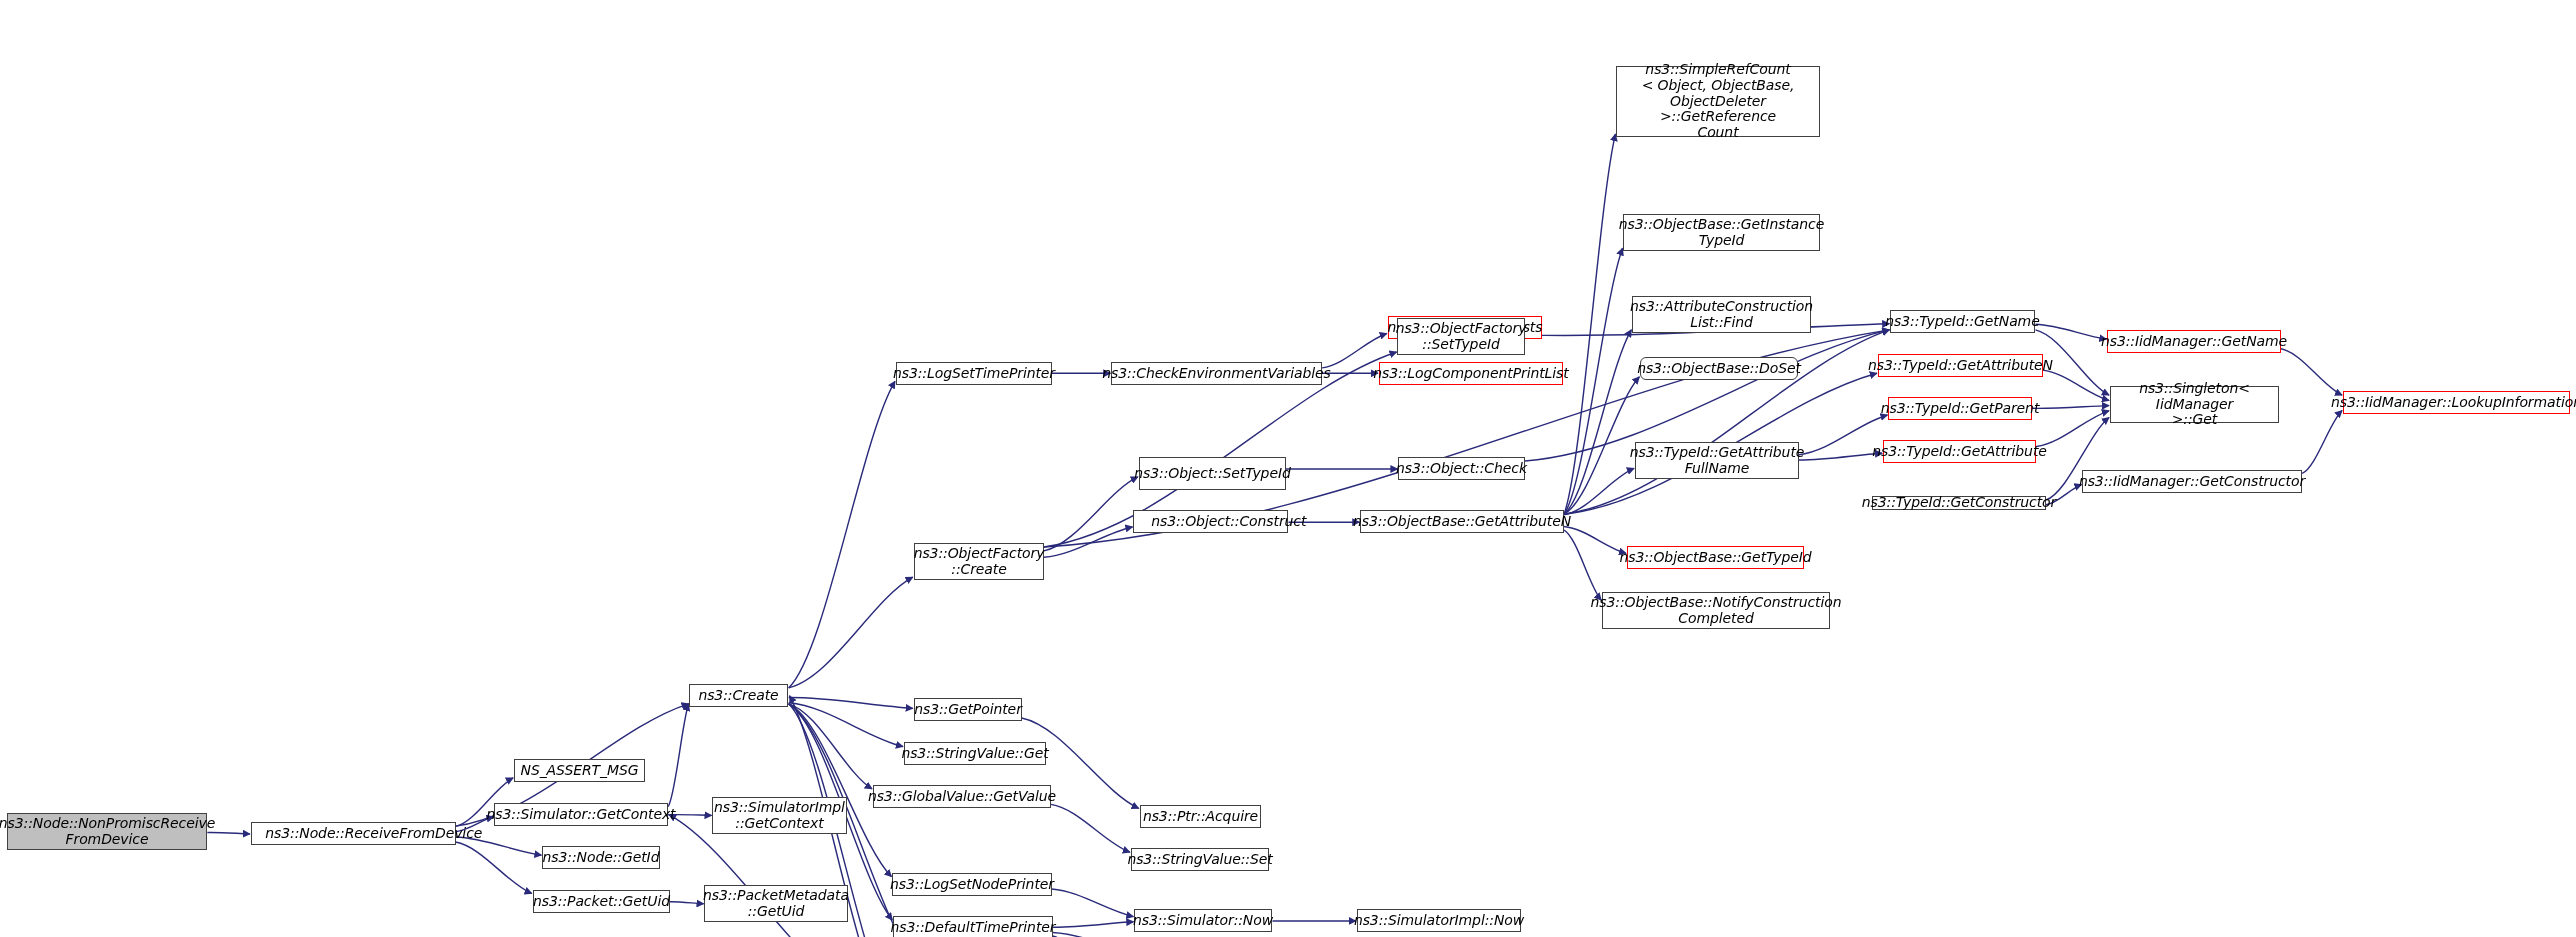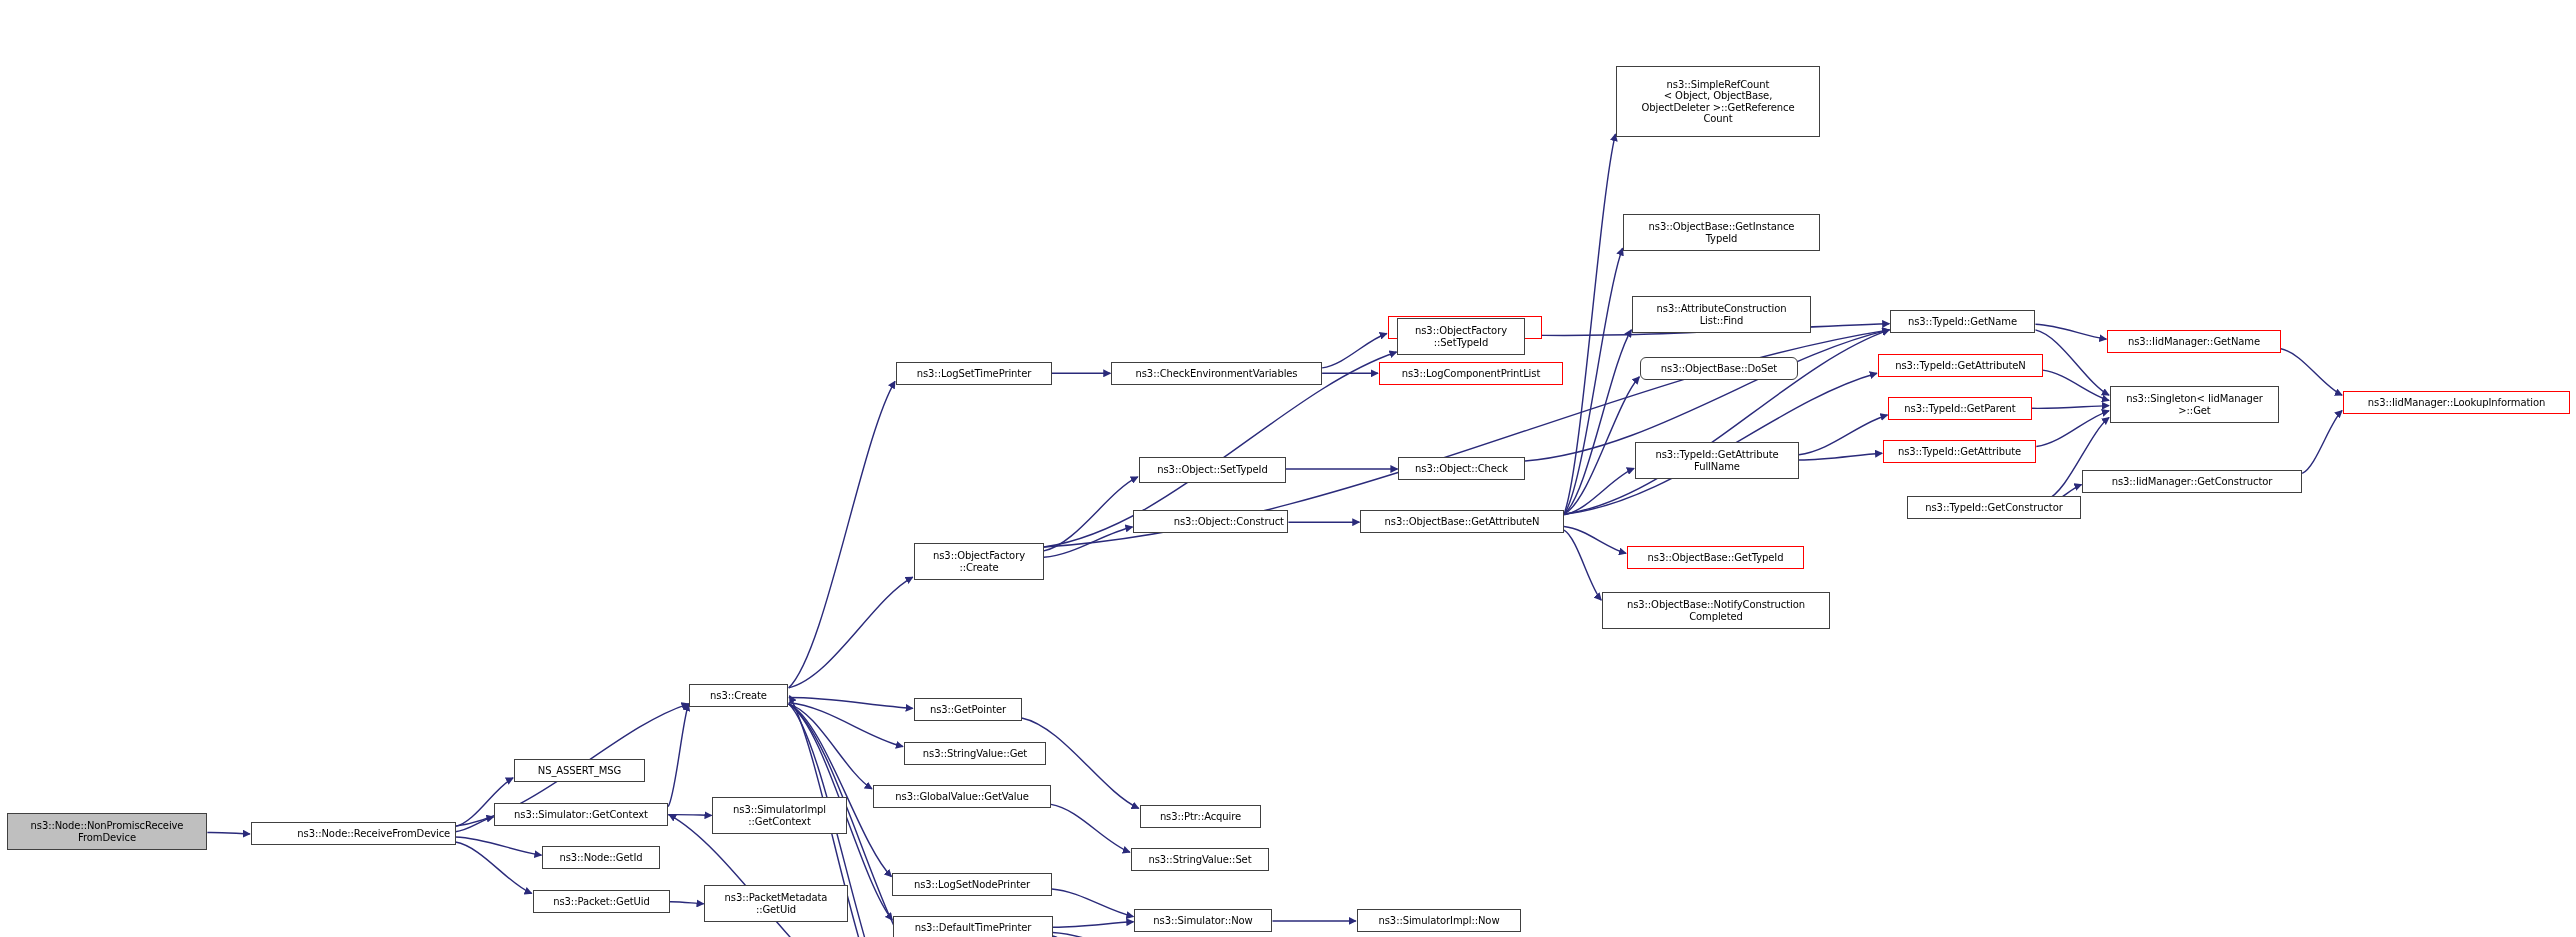--- a/index.html
+++ b/index.html
@@ -27,26 +27,27 @@
   .node {
     position: absolute;
     box-sizing: border-box;
     display: flex;
     align-items: center;
     justify-content: center;
     text-align: center;
     background: #ffffff;
     border: 0.9px solid #404040;
     color: #000000;
-    font-size: 10px;
+    font-size: 14px;
     line-height: 1.12;
     letter-spacing: -0.1px;
     padding: 0.9px 3.5px;
     white-space: pre-line;
     z-index: 3;
+    font-style: italic;
   }
   .node.red {
     border: 0.9px solid #ff0000;
   }
   .node.current {
     background: #bfbfbf;
     border: 0.9px solid #404040;
   }
 </style>
 </head>
@@ -143,21 +144,21 @@
       <div class="node" style="left: 1140px; top: 805px; width: 121px; height: 23px;">ns3::Ptr::Acquire</div>
       <div class="node" style="left: 1131px; top: 848px; width: 138px; height: 23px;">ns3::StringValue::Set</div>
       <div class="node" style="left: 1134px; top: 909px; width: 138px; height: 23px;">ns3::Simulator::Now</div>
       <div class="node" style="left: 1357px; top: 909px; width: 164px; height: 23px;">ns3::SimulatorImpl::Now</div>
       <div class="node" style="left: 896px; top: 362px; width: 156px; height: 23px;">ns3::LogSetTimePrinter</div>
       <div class="node" style="left: 1111px; top: 362px; width: 211px; height: 23px;">ns3::CheckEnvironmentVariables</div>
       <div class="node red" style="left: 1379px; top: 362px; width: 184px; height: 23px;">ns3::LogComponentPrintList</div>
       <div class="node red" style="left: 1388px; top: 316px; width: 154px; height: 23px;">ns3::ComponentExists</div>
       <div class="node" style="left: 1397px; top: 318px; width: 128px; height: 37px;">ns3::ObjectFactory
 ::SetTypeId</div>
-      <div class="node" style="left: 1139px; top: 457px; width: 147px; height: 26px;">ns3::Object::SetTypeId</div>
+      <div class="node" style="left: 1139px; top: 457px; width: 147px; height: 33px;">ns3::Object::SetTypeId</div>
       <div class="node" style="left: 1398px; top: 457px; width: 127px; height: 23px;">ns3::Object::Check</div>
       <div class="node" style="left: 1133px; top: 510px; width: 155px; height: 23px; padding-left: 40px;">ns3::Object::Construct</div>
       <div class="node" style="left: 1360px; top: 510px; width: 204px; height: 23px;">ns3::ObjectBase::GetAttributeN</div>
       <div class="node" style="left: 914px; top: 543px; width: 130px; height: 37px;">ns3::ObjectFactory
 ::Create</div>
       <div class="node" style="left: 1616px; top: 66px; width: 204px; height: 71px;">ns3::SimpleRefCount
 &lt; Object, ObjectBase,
 ObjectDeleter &gt;::GetReference
 Count</div>
       <div class="node" style="left: 1623px; top: 214px; width: 197px; height: 37px;">ns3::ObjectBase::GetInstance
@@ -167,21 +168,21 @@
       <div class="node" style="left: 1640px; top: 357px; width: 158px; height: 23px; border-radius: 6px;">ns3::ObjectBase::DoSet</div>
       <div class="node" style="left: 1635px; top: 442px; width: 164px; height: 37px;">ns3::TypeId::GetAttribute
 FullName</div>
       <div class="node red" style="left: 1627px; top: 546px; width: 177px; height: 23px;">ns3::ObjectBase::GetTypeId</div>
       <div class="node" style="left: 1602px; top: 592px; width: 228px; height: 37px;">ns3::ObjectBase::NotifyConstruction
 Completed</div>
       <div class="node" style="left: 1890px; top: 310px; width: 145px; height: 23px;">ns3::TypeId::GetName</div>
       <div class="node red" style="left: 1878px; top: 354px; width: 165px; height: 23px;">ns3::TypeId::GetAttributeN</div>
       <div class="node red" style="left: 1888px; top: 397px; width: 144px; height: 23px;">ns3::TypeId::GetParent</div>
       <div class="node red" style="left: 1883px; top: 440px; width: 153px; height: 23px;">ns3::TypeId::GetAttribute</div>
-      <div class="node" style="left: 1872px; top: 496px; width: 174px; height: 23px; margin-left: 35px;">ns3::TypeId::GetConstructor</div>
+      <div class="node" style="left: 1872px; top: 496px; width: 174px; height: 14px;">ns3::TypeId::GetConstructor</div>
       <div class="node red" style="left: 2107px; top: 330px; width: 174px; height: 23px;">ns3::IidManager::GetName</div>
       <div class="node" style="left: 2110px; top: 386px; width: 169px; height: 37px;">ns3::Singleton&lt; IidManager
 &gt;::Get</div>
       <div class="node" style="left: 2082px; top: 470px; width: 220px; height: 23px;">ns3::IidManager::GetConstructor</div>
       <div class="node red" style="left: 2343px; top: 391px; width: 227px; height: 23px;">ns3::IidManager::LookupInformation</div>
     </div>
 </div>
 
 
 </body></html>

